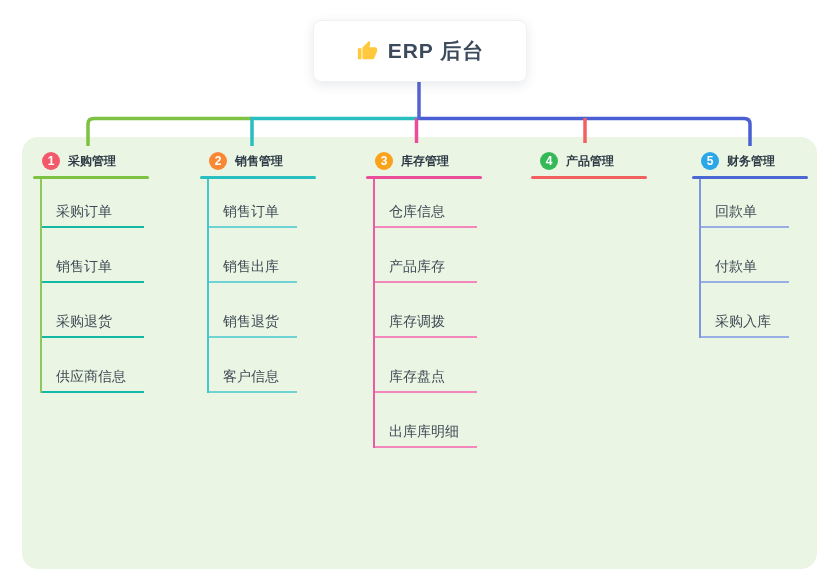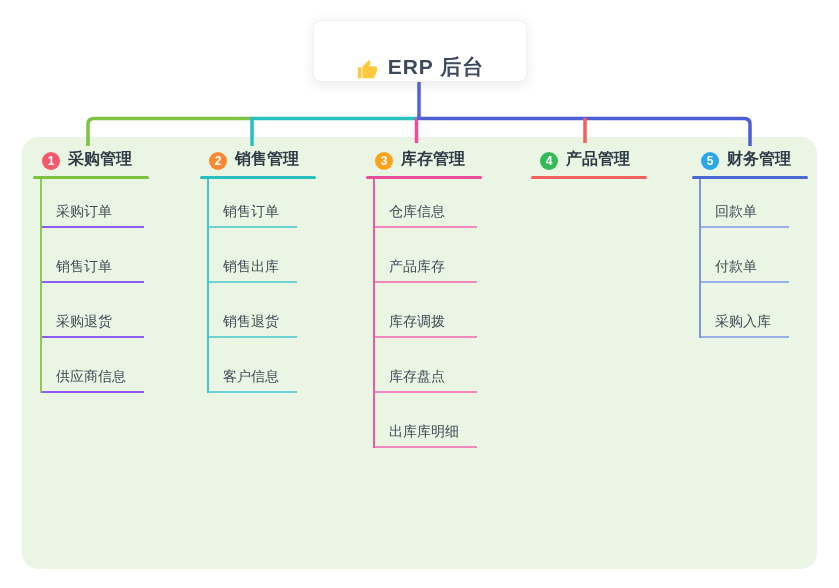--- a/index.html
+++ b/index.html
@@ -9,21 +9,21 @@
     background:#ffffff;
     font-family:"Liberation Sans","DejaVu Sans",sans-serif;
     overflow:hidden;
   }
 
   
   .root-node {
     position:absolute; left:313px; top:20px; width:214px; height:62px;
     background:#ffffff; border:1px solid #f1f1f3; border-radius:8px;
     box-shadow:0 3px 12px rgba(60,70,90,0.12);
-    display:flex; align-items:flex-end; justify-content:center; gap:10px;
+    display:flex; align-items:center; justify-content:center; gap:10px;
     z-index:3; cursor:pointer;
   }
   .root-node .root-title {
     font-size:21px; font-weight:bold; color:#3d4a5c; letter-spacing:1px;
   }
 
   
   svg.connectors {
     position:absolute; left:0; top:0; z-index:2; pointer-events:none;
   }
@@ -38,34 +38,34 @@
   .column { position:absolute; top:137px; width:116px; z-index:2; }
   .branch-header {
     height:39px; display:flex; align-items:flex-end; gap:8px;
     padding:0 0 6px 9px; cursor:pointer;
   }
   .badge {
     width:18px; height:18px; border-radius:50%; flex:0 0 18px;
     color:#ffffff; font-size:12px; line-height:18px; text-align:center;
     font-weight:bold;
   }
-  .branch-title { font-size:16px; font-weight:bold; color:#2e3a46; white-space:nowrap; }
+  .branch-title { font-size:12px; font-weight:bold; color:#2e3a46; white-space:nowrap; }
   .hline { height:3px; width:116px; border-radius:2px; }
 
   .children { margin-left:7px; width:max-content; }
   .child {
     height:55px; display:flex; align-items:flex-end; white-space:nowrap;
     padding:0 18px 5px 14px; font-size:14px; color:#3f4a55; cursor:pointer;
   }
   .children .child:first-child { height:49px; }
 
   
   .b1 .badge{background:#f2596b} .b1 .hline{background:#7dc242}
   .b1 .children{border-left:2px solid #8cc95a}
-  .b1 .child{border-bottom:2px solid #8b5cf6}
+  .b1 .child{border-bottom:2px solid #14b8a6}
 
   .b2 .badge{background:#f98834} .b2 .hline{background:#29bfc0}
   .b2 .children{border-left:2px solid #45c7c9}
   .b2 .child{border-bottom:2px solid #6fd3d4}
 
   .b3 .badge{background:#fba21b} .b3 .hline{background:#ea4e9b}
   .b3 .children{border-left:2px solid #ed5ba2}
   .b3 .child{border-bottom:2px solid #f287bb}
 
   .b4 .badge{background:#35b958} .b4 .hline{background:#f2605f}

